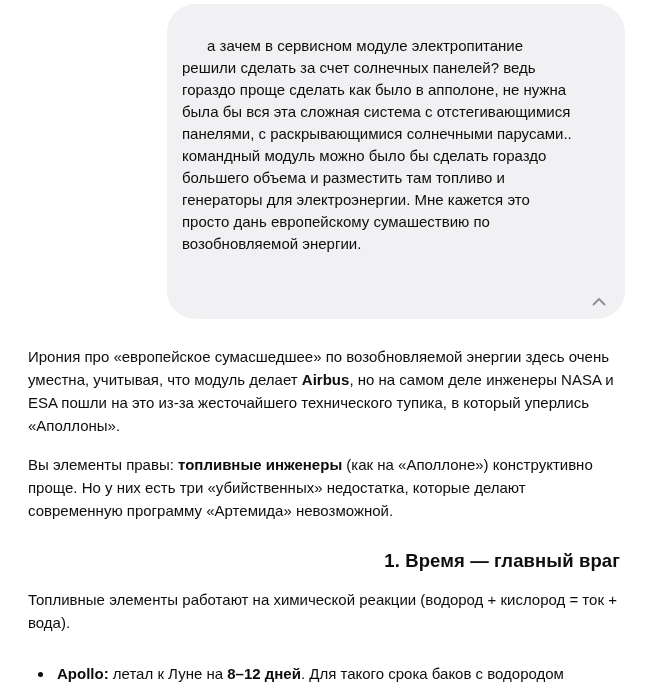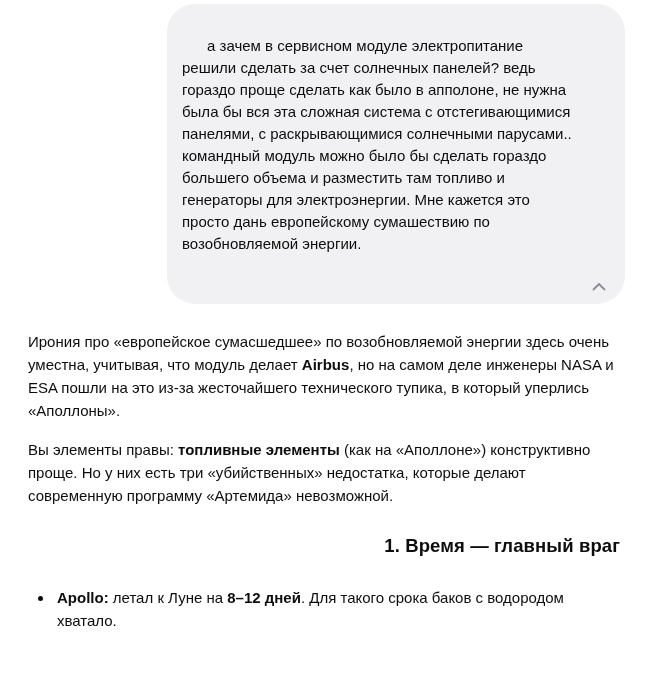--- a/index.html
+++ b/index.html
@@ -21,21 +21,21 @@
   
   .user-row{
     display:flex;justify-content:flex-end;
     padding:4px 24px 0 0;
   }
   .bubble{
     position:relative;
     width:458px;
     background:var(--bubble-bg);
     border-radius:28px;
-    padding:9px 46px 5px 15px;
+    padding:9px 46px 20px 15px;
     font-size:15px;line-height:22px;
     color:var(--text);
     white-space:pre-wrap;
   }
   .collapse-btn{
     position:absolute;right:13px;bottom:8px;
     width:20px;height:20px;
     background:none;border:none;padding:0;margin:0;
     cursor:pointer;display:flex;align-items:center;justify-content:center;
   }
@@ -79,24 +79,25 @@
           </svg>
         </span>
       </button>
     </div>
   </div>
 
   <div class="assistant">
 
     <p><span>Ирония про «европейское сумасшедшее» по возобновляемой энергии здесь очень уместна, учитывая, что модуль делает </span><b>Airbus</b><span>, но на самом деле инженеры NASA и ESA пошли на это из-за жесточайшего технического тупика, в который уперлись «Аполлоны».</span></p>
 
-    <p><span>Вы элементы правы: </span><b>топливные элементы</b><span> (как на «Аполлоне») конструктивно проще. Но у них есть три «убийственных» недостатка, которые делают современную программу «Артемида» невозможной.</span></p>
+    <p><span>Вы элементы правы: </span><b>топливные инженеры</b><span> (как на «Аполлоне») конструктивно проще. Но у них есть три «убийственных» недостатка, которые делают современную программу «Артемида» невозможной.</span></p>
 
     <h3>1. Время — главный враг</h3>
 
+    <p><span>Топливные элементы работают на химической реакции (водород + кислород = ток + вода).</span></p>
 
     <ul>
       <li><b>Apollo:</b><span> летал к Луне на </span><b>8–12 дней</b><span>. Для такого срока баков с водородом хватало.</span></li>
 
     </ul>
 
   </div>
 
 </div>
 

